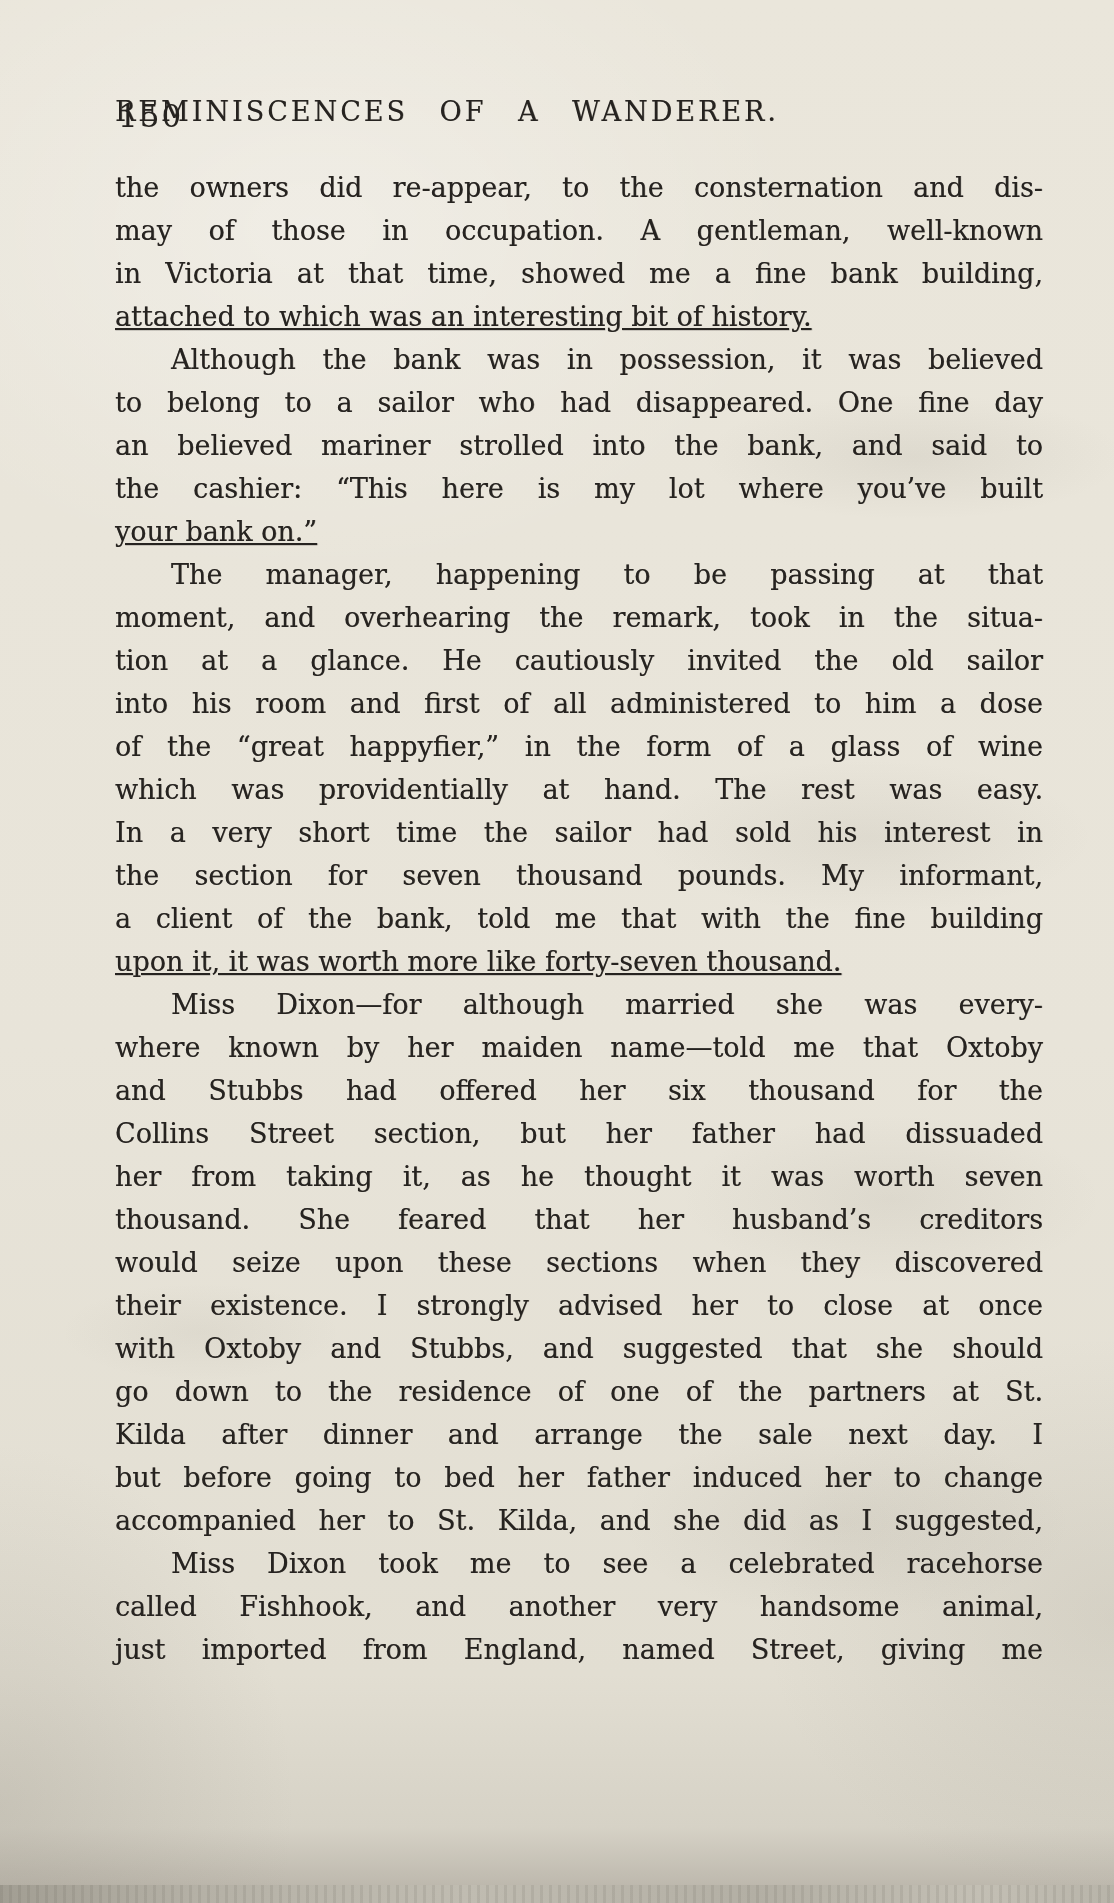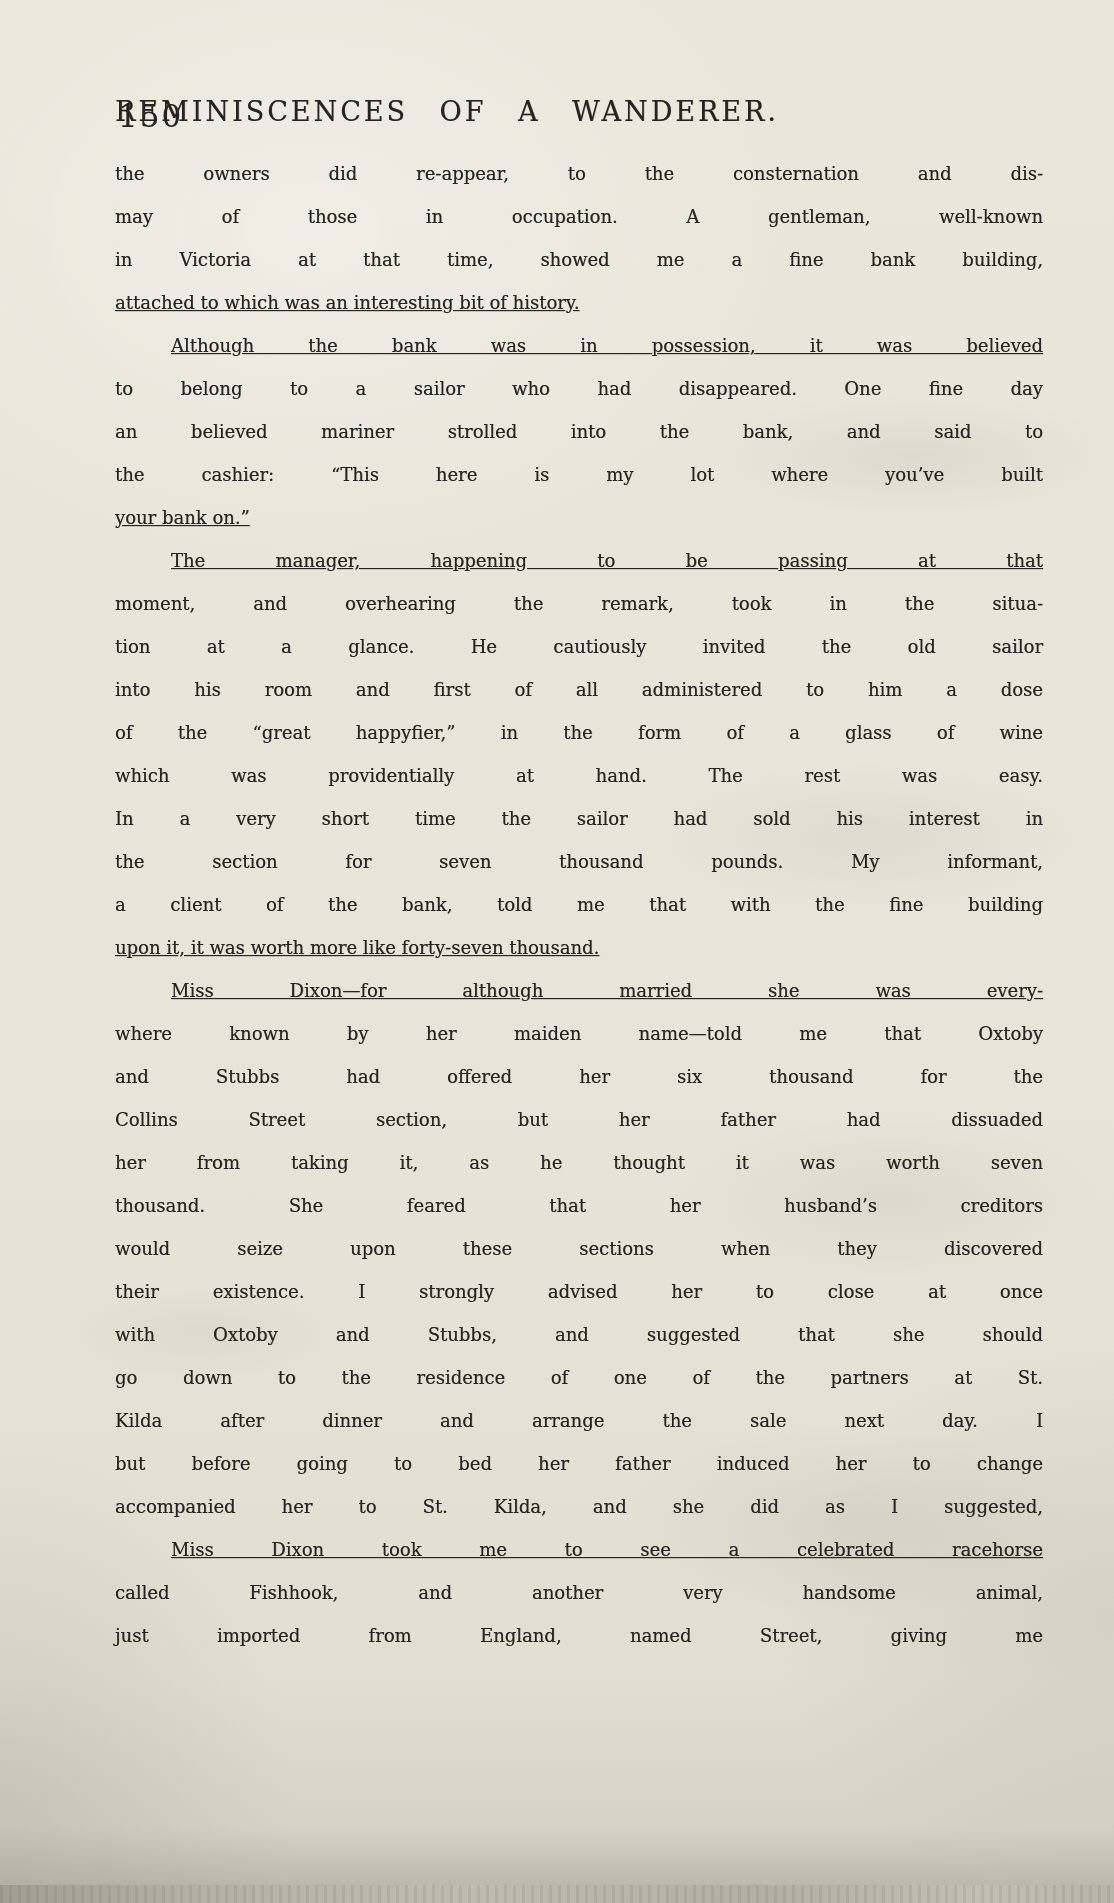--- a/index.html
+++ b/index.html
@@ -49,29 +49,29 @@
     position: absolute; left: 0; right: 20px; top: 0;
     text-align: left;
     font-size: 27px;
     letter-spacing: 3px;
     word-spacing: 20px;
     white-space: nowrap;
     text-shadow: 0.4px 0.4px 0.6px rgba(35,30,25,0.45);
   }
   .body-text {
     position: absolute;
-    top: 152px; left: 115px; width: 928px;
-    font-size: 18px;
+    top: 166px; left: 115px; width: 928px;
+    font-size: 27px;
     line-height: 43px;
     text-shadow: 0.35px 0.35px 0.55px rgba(35,30,25,0.5);
   }
   .para { margin: 0; }
   .line { text-align: justify; text-align-last: justify; }
   .line.last { text-align-last: left; text-decoration: underline; }
-  .para.indent .line:first-child { text-indent: 56px; text-decoration: underline; }
+  .para.indent .line:first-child { text-indent: 56px; }
 </style>
 </head>
 <body>
 
 <div class="page">
   <div class="header">
     <span class="pagenum">150</span>
     <span class="running-title">REMINISCENCES OF A WANDERER.</span>
   </div>
   <div class="body-text">

